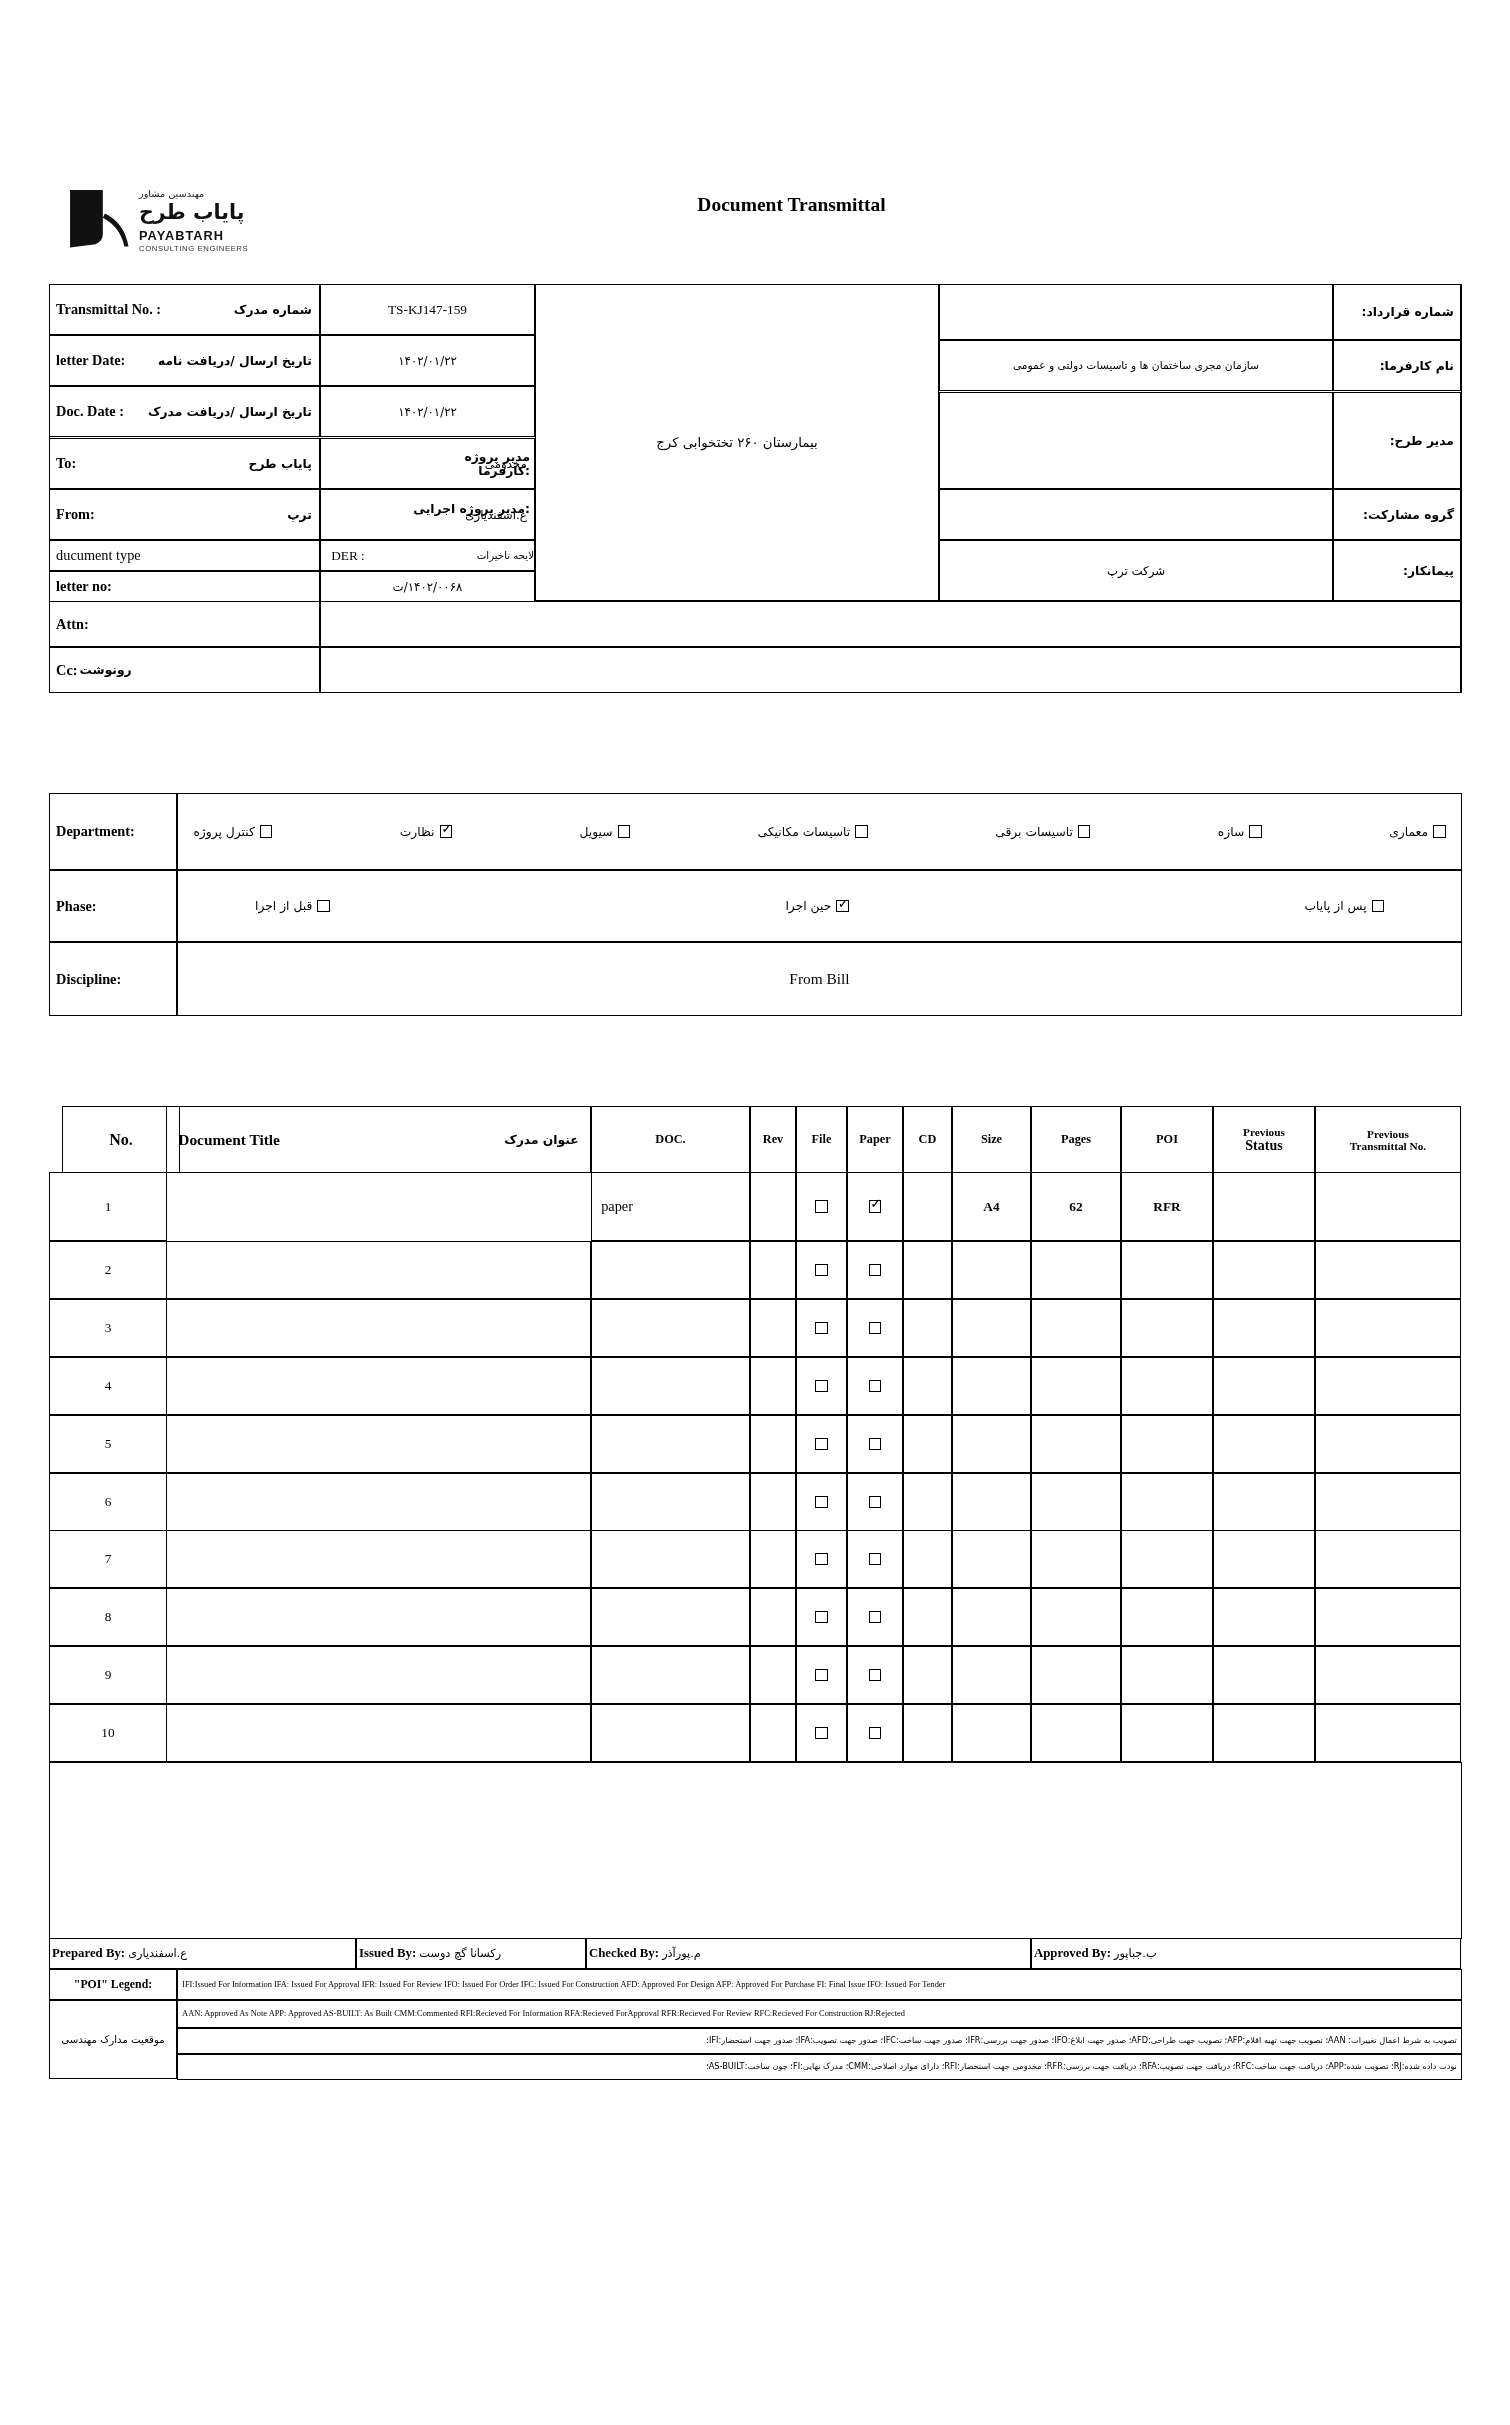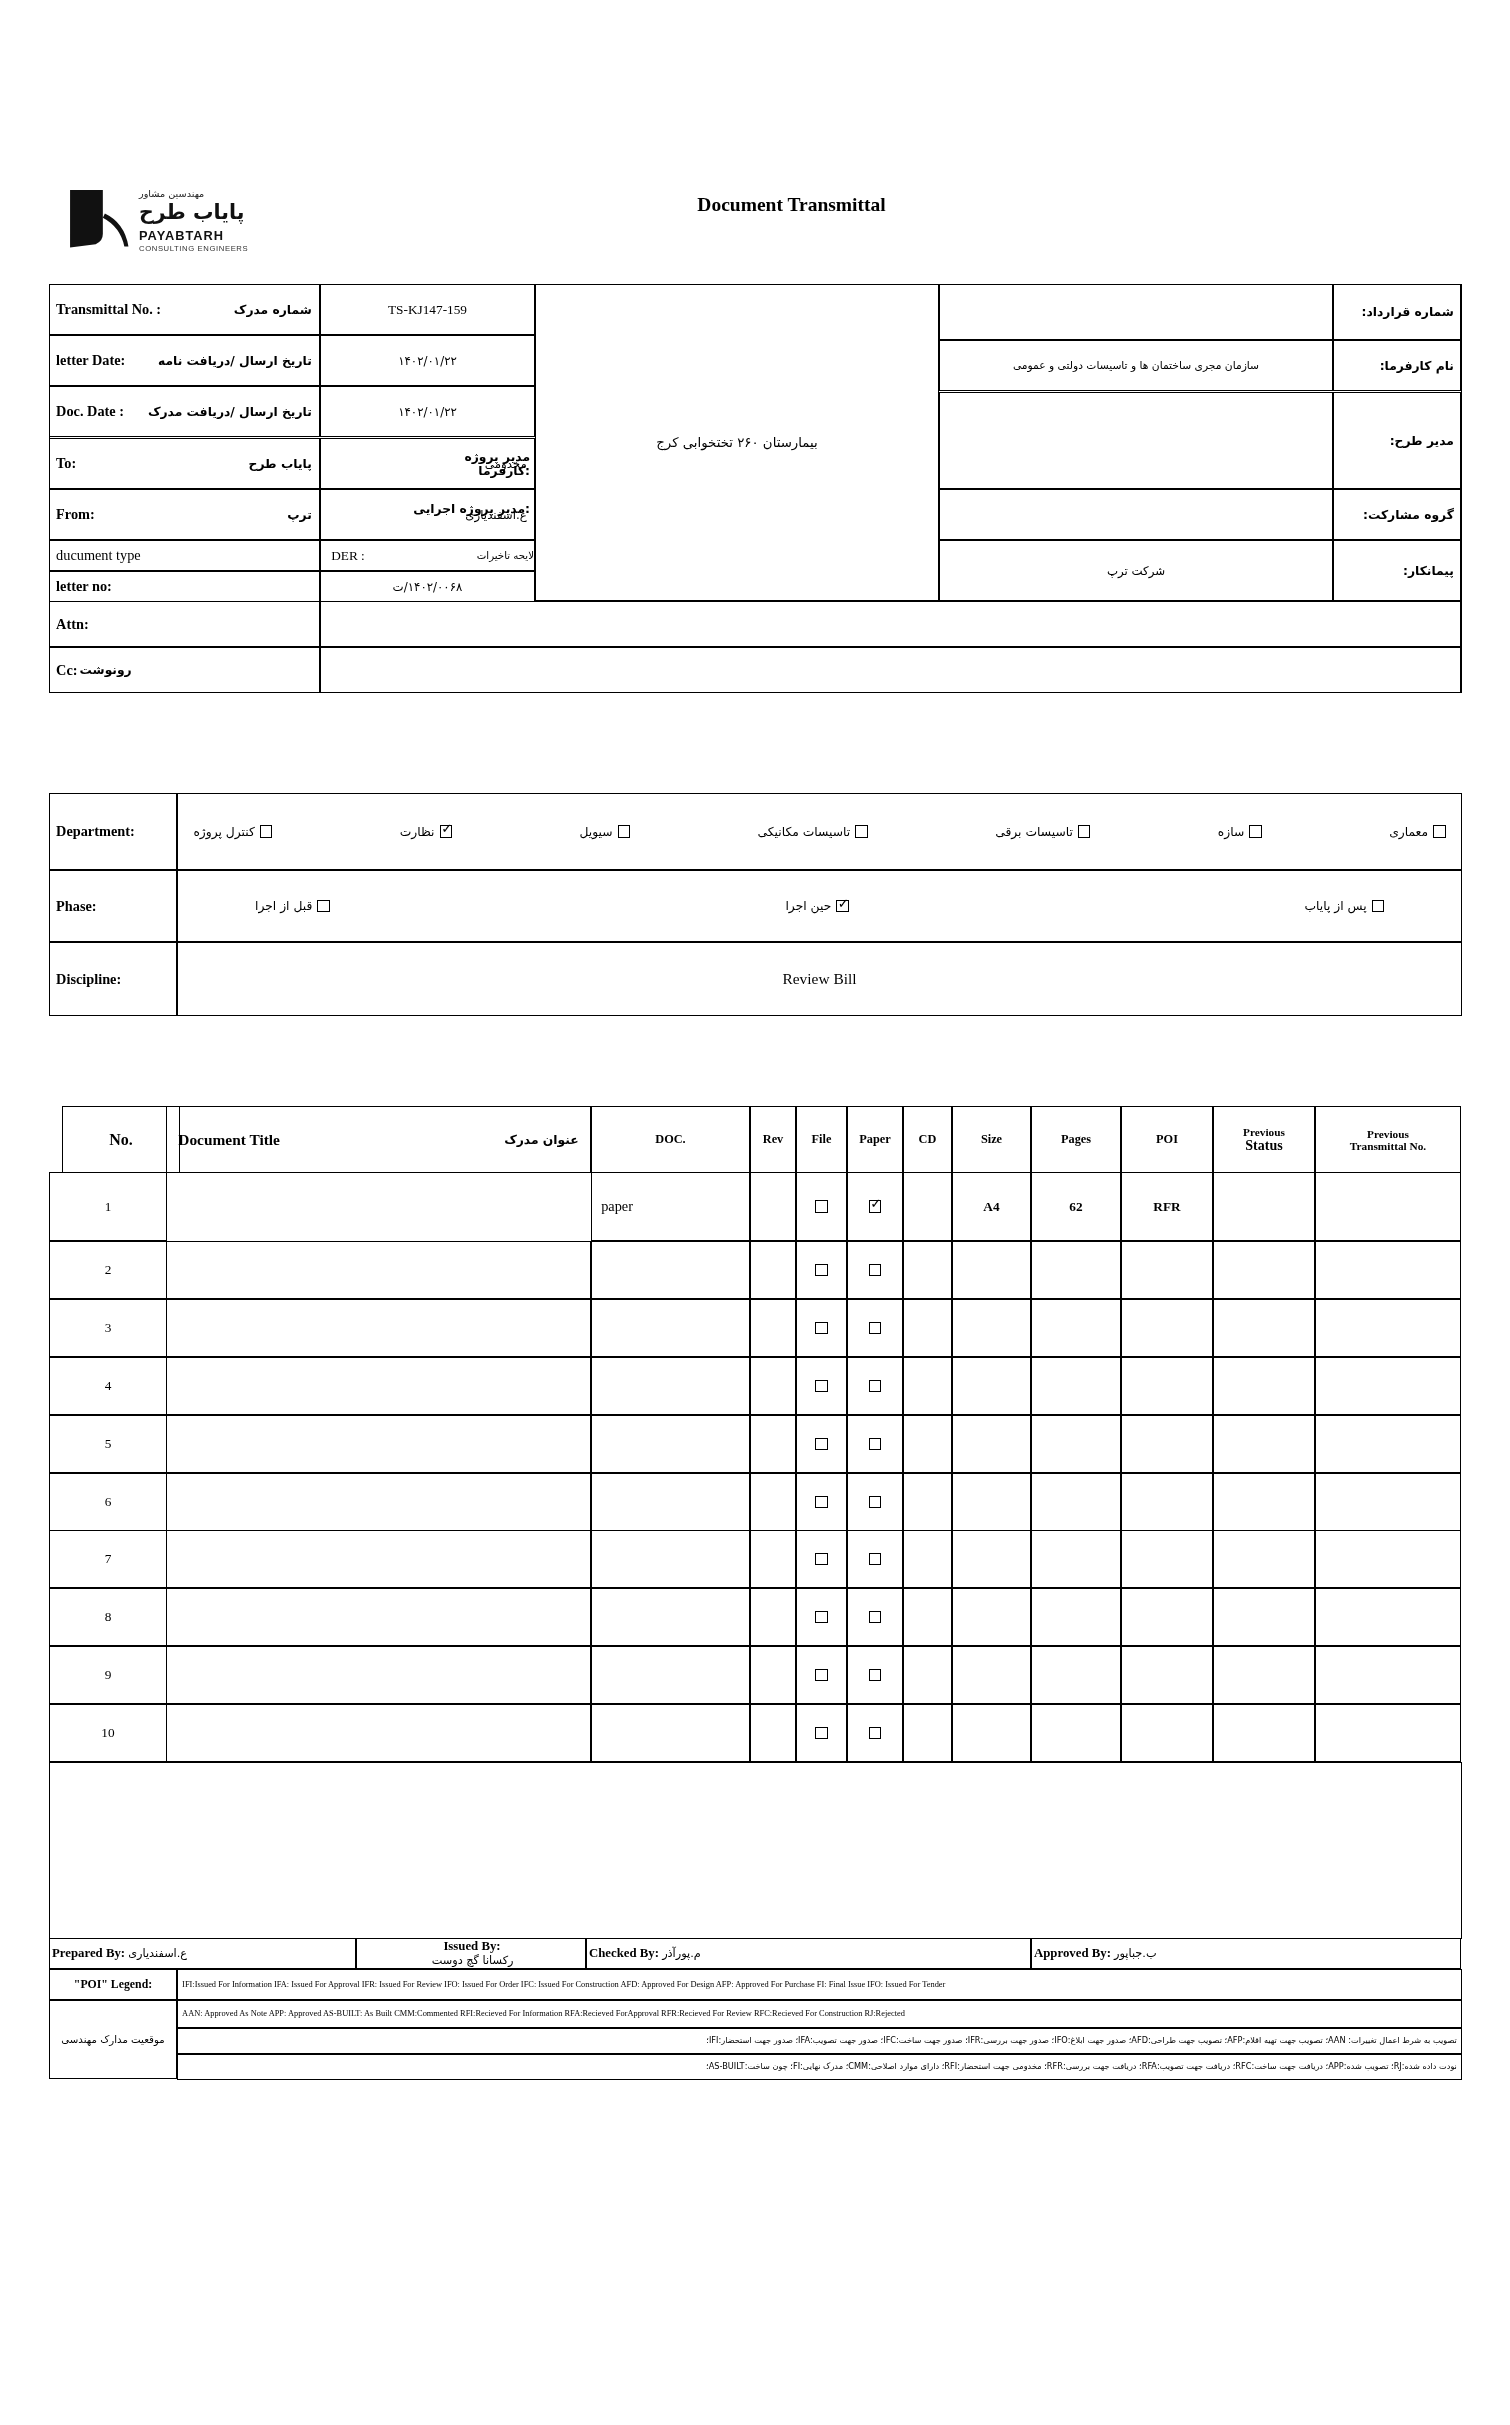--- a/index.html
+++ b/index.html
@@ -395,21 +395,21 @@
     <div class="optrow">
       <span class="chk"></span>
       <span>پس از پایاب</span>
     </div>
   </div>
 
   <div class="cell b2" style="left:49px; top:942px; width:128px; height:74px;">
     <span class="lbl-en pl">Discipline:</span>
   </div>
   <div class="cell b2 ctr" style="left:177px; top:942px; width:1285px; height:74px;">
-    <span class="val-en" style="font-size:15.4px;">Review Bill</span>
+    <span class="val-en" style="font-size:15.4px;">From Bill</span>
   </div>
 
   <div class="cell b2 th th-big" style="left:62px; top:1106px; width:118px; height:67px;">
     <span>No.</span>
   </div>
   <div class="cell b2 th" style="left:166px; top:1106px; width:425px; height:67px; justify-content:space-between; padding:0 11.3px;">
     <span class="th-big" style="font-size:15.4px;">Document Title</span>
     <span class="lbl-fa">عنوان مدرک</span>
   </div>
   <div class="cell b2 th" style="left:591px; top:1106px; width:159px; height:67px;">
@@ -649,21 +649,21 @@
   <div class="cell b2" style="left:1121px; top:1704px; width:92px; height:58px;"></div>
   <div class="cell b2" style="left:1213px; top:1704px; width:102px; height:58px;"></div>
   <div class="cell b2" style="left:1315px; top:1704px; width:146px; height:58px;"></div>
 
   <div class="cell b2" style="left:49px; top:1762px; width:1413px; height:177px;"></div>
 
   <div class="cell b2" style="left:49px; top:1938px; width:307px; height:31px;">
     <span class="foot-lbl" style="padding-left:2px;">Prepared By:</span>
     <span class="foot-val" style="padding-left:3.1px;">ع.اسفندیاری</span>
   </div>
-  <div class="cell b2" style="left:356px; top:1938px; width:230px; height:31px;flex-direction:column;">
+  <div class="cell b2" style="left:356px; top:1938px; width:230px; height:31px;">
     <span class="foot-lbl" style="padding-left:2px;">Issued By:</span>
     <span class="foot-val" style="padding-left:3.1px;">رکسانا گچ دوست</span>
   </div>
   <div class="cell b2" style="left:586px; top:1938px; width:445px; height:31px;">
     <span class="foot-lbl" style="padding-left:2px;">Checked By:</span>
     <span class="foot-val" style="padding-left:3.1px;">م.پورآذر</span>
   </div>
   <div class="cell b2" style="left:1031px; top:1938px; width:430px; height:31px;">
     <span class="foot-lbl" style="padding-left:2px;">Approved By:</span>
     <span class="foot-val" style="padding-left:3.1px;">ب.جباپور</span>

